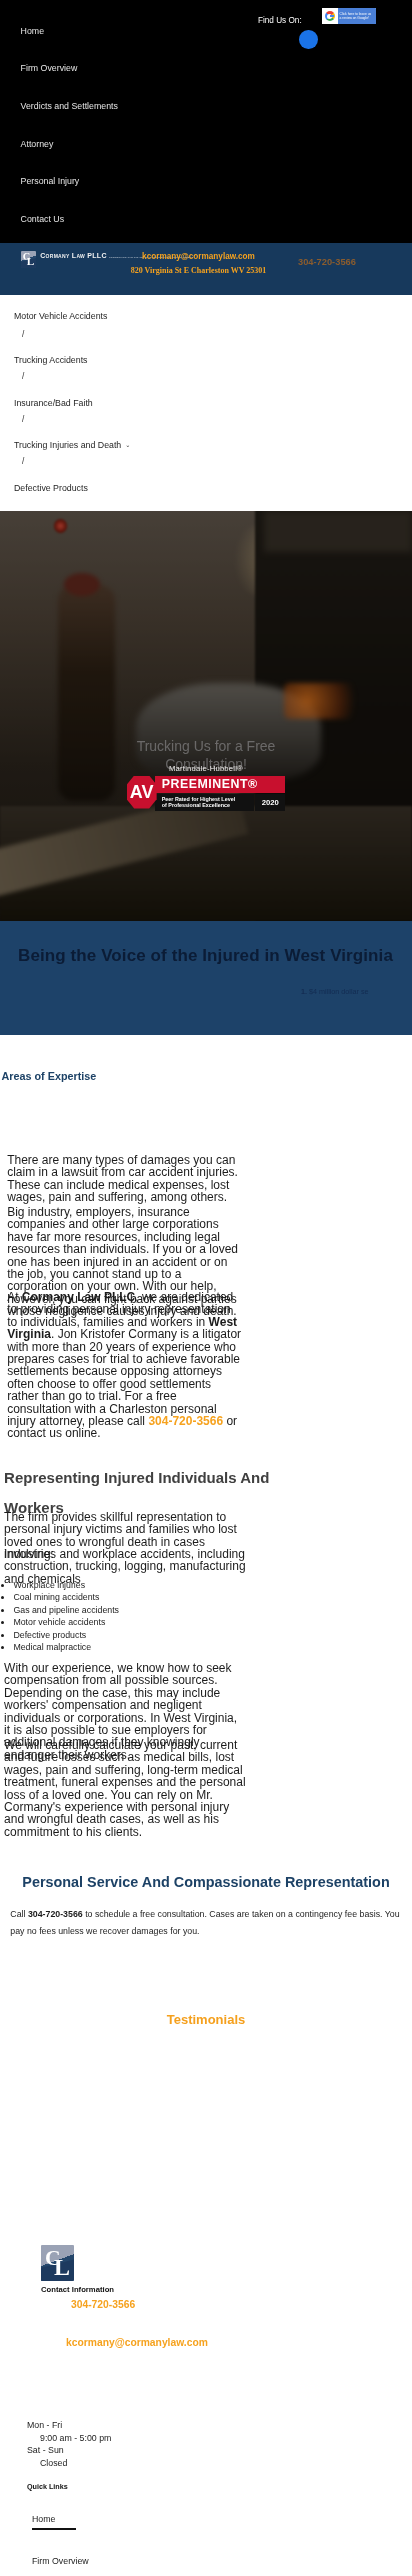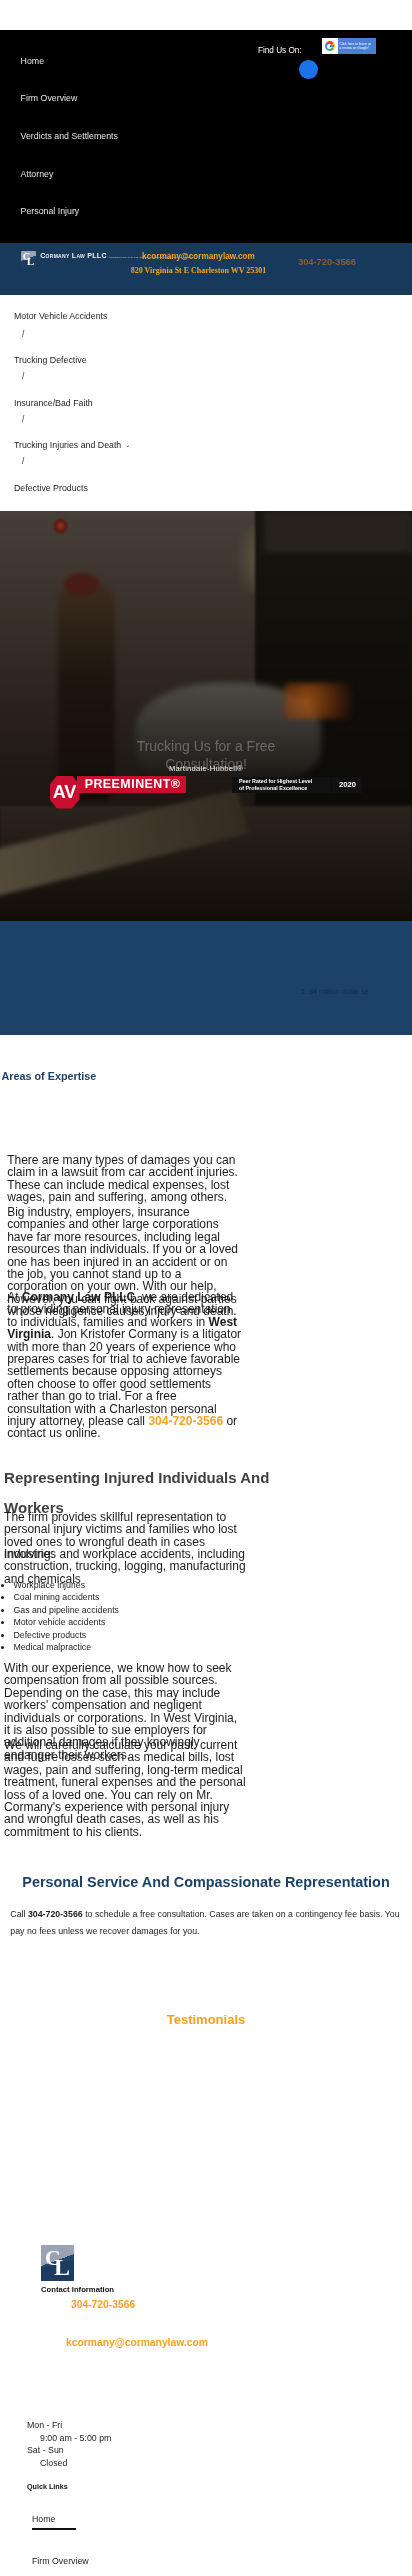--- a/index.html
+++ b/index.html
@@ -1,20 +1,20 @@
 <!DOCTYPE html>
 <html style="font-size:8.2px"><head>
 <meta charset="utf-8">
 <style>
   html,body{margin:0;padding:0;background:#fff;}
   #page{position:relative;width:412px;height:2890px;overflow:hidden;
         font-family:"Liberation Sans", sans-serif;background:#fff;}
 
   
-  .topbar{position:absolute;left:0;top:0;width:412px;height:243px;background:#000;margin-top:30px;}
+  .topbar{position:absolute;left:0;top:0;width:412px;height:243px;background:#000;}
   .topnav-item{position:absolute;left:20.6px;color:#e6e6e6;font-size:8.8px;text-decoration:none;cursor:pointer;}
   .findus-label{position:absolute;left:258px;top:16px;color:#fff;font-size:8.2px;}
   .gbadge{position:absolute;left:322px;top:8.2px;width:54px;height:16px;background:#fff;display:flex;align-items:center;cursor:pointer;border-radius:0.5px;overflow:hidden;}
   .gbadge-left{width:15.5px;height:16px;display:flex;align-items:center;justify-content:center;background:#fff;}
   .g-icon{width:10.3px;height:10.3px;border-radius:50%;position:relative;
     background:conic-gradient(from -45deg,#ea4335 0 90deg,#fbbc05 90deg 180deg,#34a853 180deg 270deg,#4285f4 270deg 360deg);}
   .g-icon::after{content:"";position:absolute;inset:2.6px;background:#fff;border-radius:50%;}
   .g-icon::before{content:"";position:absolute;right:0.5px;top:4.1px;width:4.6px;height:2.1px;background:#4285f4;z-index:2;}
   .gbadge-right{flex:1;height:16px;background:#4a7fd6;color:#fff;font-size:3.3px;line-height:4.1px;
     display:flex;flex-direction:column;justify-content:center;padding-left:2.1px;}
@@ -63,21 +63,21 @@
   .hero-curb{left:-10%;top:76%;width:70%;height:46px;background:linear-gradient(90deg,#8a7a62,#4c4132);transform:rotate(-14deg);filter:blur(2.1px);}
   .hero-dim{left:0;top:0;width:100%;height:100%;background:rgba(8,7,6,.38);}
   .hero-cta{position:absolute;left:0;top:226px;width:100%;text-align:center;
     color:rgba(205,205,210,.38);font-size:14px;line-height:18px;}
   .mh-wrap{position:absolute;left:0;top:253px;width:100%;display:flex;flex-direction:column;align-items:center;}
   .mh-brand{color:#f0efed;font-size:7.7px;letter-spacing:0.2px;}
   .mh-badge{margin-top:2.6px;display:flex;align-items:flex-start;}
   .mh-hex{width:30px;height:33px;background:#c8102e;display:flex;align-items:center;justify-content:center;
     clip-path:polygon(25% 0,75% 0,100% 28%,100% 72%,75% 100%,25% 100%,0 72%,0 28%);
     color:#fff;font-size:18px;font-weight:bold;z-index:2;}
-  .mh-right{margin-left:-2.1px;display:flex;flex-direction:row;gap:46px;}
+  .mh-right{margin-left:-2.1px;display:flex;flex-direction:column;}
   .mh-pre{background:#c8102e;color:#fff;font-weight:bold;font-size:12.4px;letter-spacing:0.5px;
     padding:1.5px 5.2px 2.1px 7.2px;height:14px;line-height:14px;}
   .mh-sub{display:flex;margin-top:1px;}
   .mh-rated{background:#111;color:#fff;font-size:5.4px;font-weight:bold;line-height:6.7px;padding:1.5px 4.1px 1.5px 7.2px;width:88px;}
   .mh-year{background:#111;color:#fff;font-size:7.7px;font-weight:bold;display:flex;align-items:center;justify-content:center;
     width:30px;margin-left:1.5px;}
 
   
   .band{position:absolute;left:0;top:921px;width:412px;height:114px;background:#1d4269;}
   .band h1{position:absolute;left:18px;top:25px;margin:0;width:376px;
@@ -152,21 +152,21 @@
     <div class="hdr-center">
       <a class="hdr-email">kcormany@cormanylaw.com</a>
       <a class="hdr-addr">820 Virginia St E Charleston WV 25301</a>
     </div>
     <a class="hdr-phone">304-720-3566</a>
   </div>
 
   <nav class="practice">
     <a style="top:15.5px">Motor Vehicle Accidents</a>
     <span class="sep" style="top:35px">/</span>
-    <a style="top:60px">Trucking Defective</a>
+    <a style="top:60px">Trucking Accidents</a>
     <span class="sep" style="top:77px">/</span>
     <a style="top:103px">Insurance/Bad Faith</a>
     <span class="sep" style="top:120px">/</span>
     <a style="top:145px"><span>Trucking Injuries and Death</span><span class="chev">⌄</span></a>
     <span class="sep" style="top:162px">/</span>
     <a style="top:188px">Defective Products</a>
   </nav>
 
   <div class="hero">
     <div class="shape hero-glare"></div>
@@ -195,20 +195,21 @@
               <span>Peer Rated for Highest Level</span><br><span>of Professional Excellence</span>
             </div>
             <div class="mh-year">2020</div>
           </div>
         </div>
       </div>
     </div>
   </div>
 
   <section class="band">
+    <h1>Being the Voice of the Injured in West Virginia</h1>
     <div class="ticker">
       <b>1. </b><span>$4 million dollar se</span>
     </div>
   </section>
 
   <h2 class="h-areas">Areas of Expertise</h2>
 
   <p class="bodyp p-intro" style="top:1154px">There are many types of damages you can claim in a lawsuit from car accident injuries. These can include medical expenses, lost wages, pain and suffering, among others.</p>
   <p class="bodyp p-intro" style="top:1206px">Big industry, employers, insurance companies and other large corporations have far more resources, including legal resources than individuals. If you or a loved one has been injured in an accident or on the job, you cannot stand up to a corporation on your own. With our help, however, you can fight back against parties whose negligence causes injury and death.</p>
   <p class="bodyp p-intro" style="top:1291px"><span>At </span><b>Cormany Law PLLC</b><span>, we are dedicated to providing personal injury representation to individuals, families and workers in </span><b>West Virginia</b><span>. Jon Kristofer Cormany is a litigator with more than 20 years of experience who prepares cases for trial to achieve favorable settlements because opposing attorneys often choose to offer good settlements rather than go to trial. For a free consultation with a Charleston personal injury attorney, please call </span><a class="phone-link">304-720-3566</a><span> or contact us online.</span></p>

